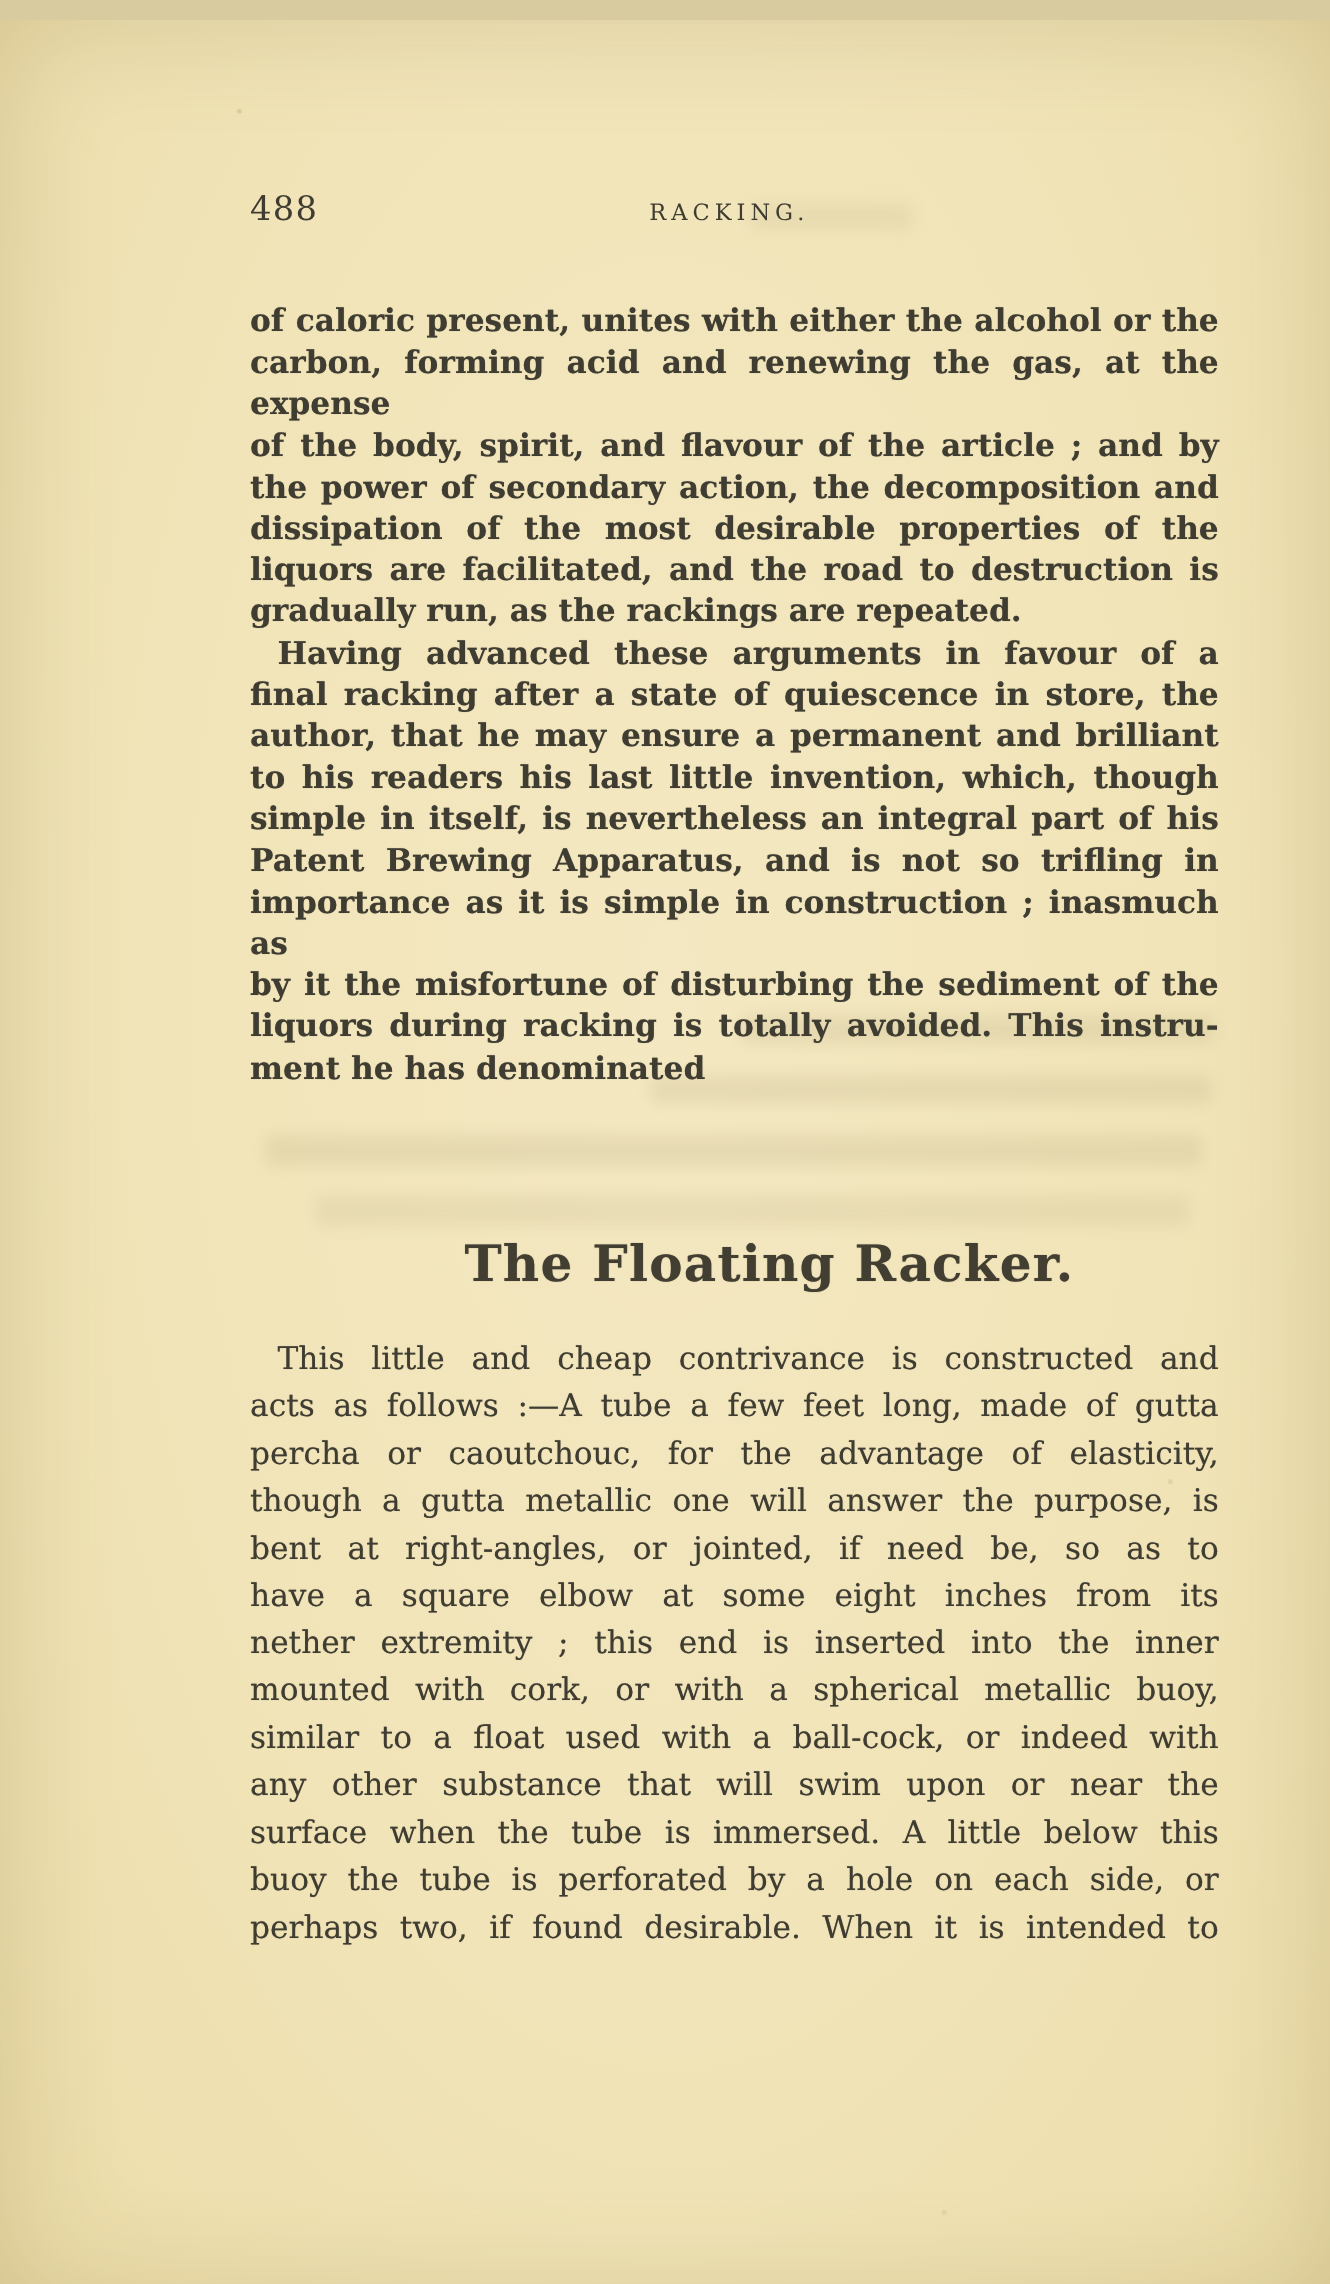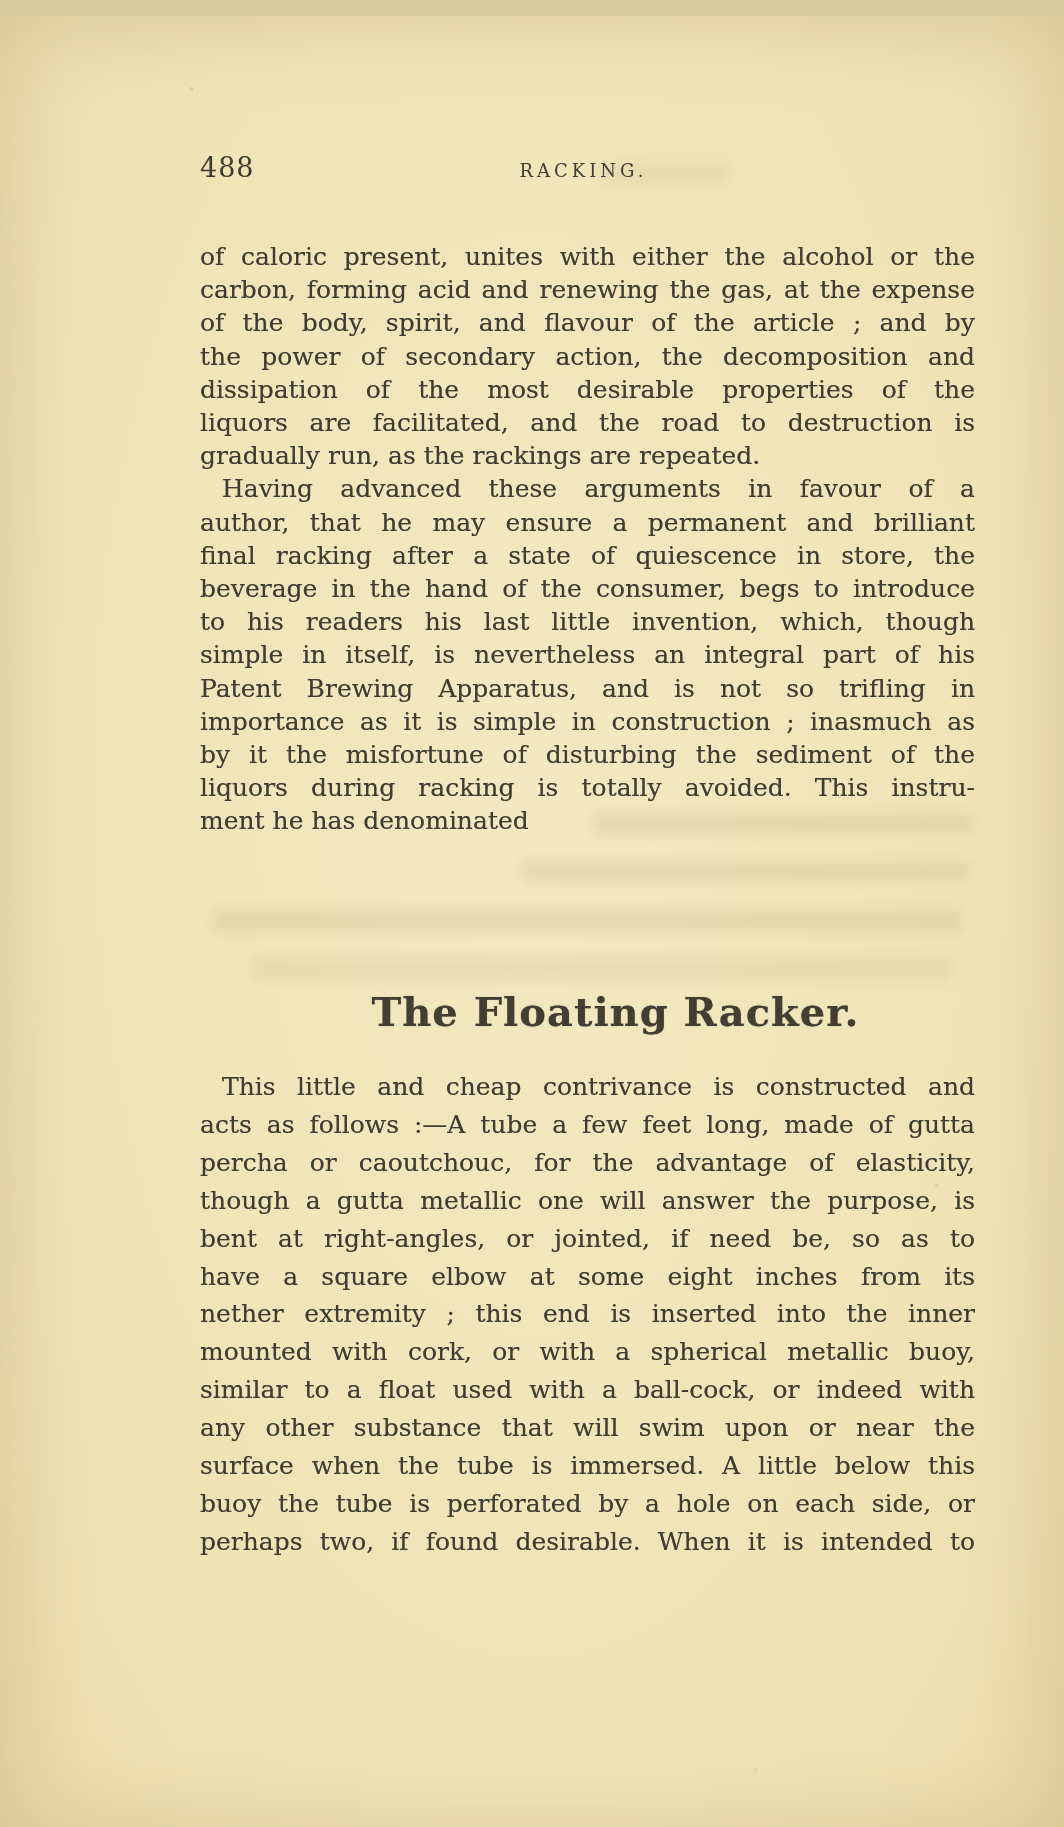--- a/index.html
+++ b/index.html
@@ -48,20 +48,21 @@
     transform: translateX(-4px);
   }
   .flow {
     position: absolute;
     left: 200px;
     width: 775px;
   }
   .flow1 {
     top: 224px;
     line-height: 33.2px;
+    font-weight: bold;
   }
   .flow2 {
     top: 1052px;
     line-height: 37.9px;
   }
   .tline {
     font-size: 25px;
     text-align: justify;
     text-align-last: justify;
     white-space: normal;
@@ -117,23 +118,22 @@
 
   <div class="flow flow1">
       <div class="tline">of caloric present, unites with either the alcohol or the</div>
       <div class="tline">carbon, forming acid and renewing the gas, at the expense</div>
       <div class="tline">of the body, spirit, and flavour of the article ; and by</div>
       <div class="tline">the power of secondary action, the decomposition and</div>
       <div class="tline">dissipation of the most desirable properties of the</div>
       <div class="tline">liquors are facilitated, and the road to destruction is</div>
       <div class="tline lastline">gradually run, as the rackings are repeated.</div>
       <div class="tline indent">Having advanced these arguments in favour of a</div>
+      <div class="tline">final racking after a state of quiescence in store, the</div>
       <div class="tline">author, that he may ensure a permanent and brilliant</div>
-      <div class="tline">final racking after a state of quiescence in store, the</div>
-      <div class="tline">beverage in the hand of the consumer, begs to introduce</div>
       <div class="tline">to his readers his last little invention, which, though</div>
       <div class="tline">simple in itself, is nevertheless an integral part of his</div>
       <div class="tline">Patent Brewing Apparatus, and is not so trifling in</div>
       <div class="tline">importance as it is simple in construction ; inasmuch as</div>
       <div class="tline">by it the misfortune of disturbing the sediment of the</div>
       <div class="tline">liquors during racking is totally avoided. This instru-</div>
       <div class="tline lastline">ment he has denominated</div>
     </div>
 
   <h2 class="section-heading">The Floating Racker.</h2>

